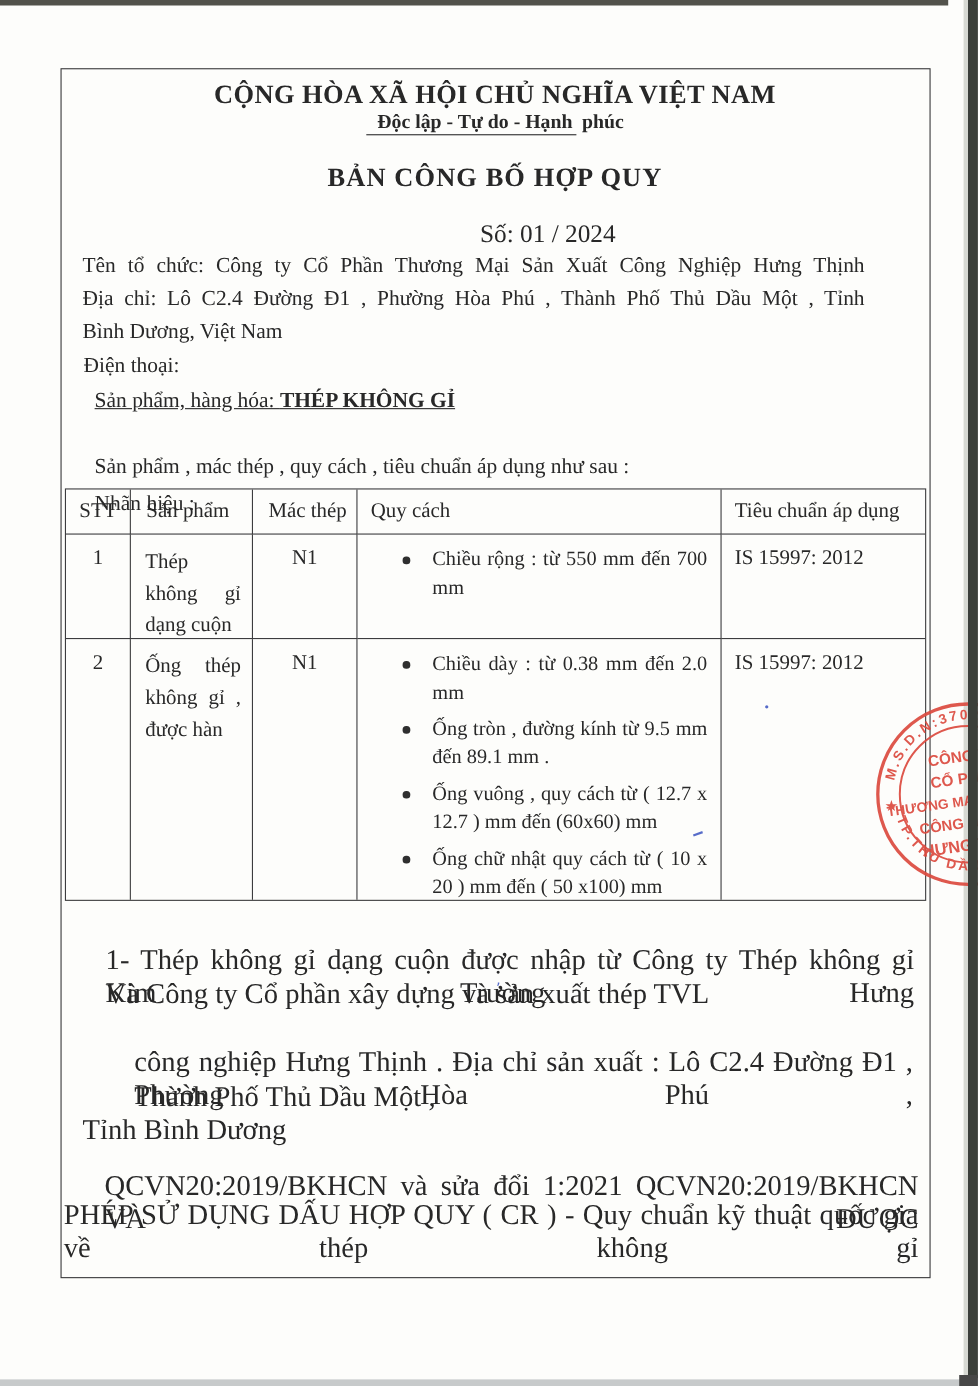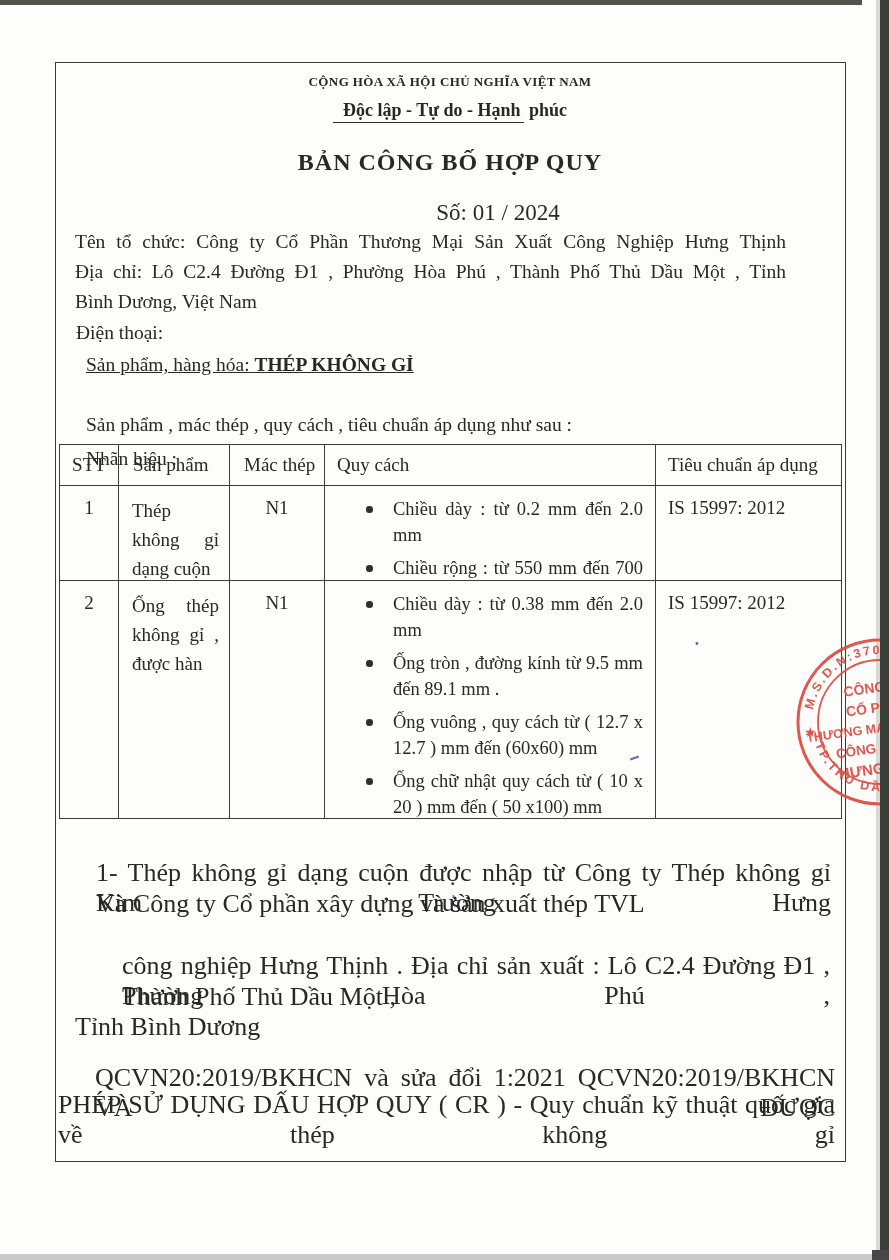--- a/index.html
+++ b/index.html
@@ -20,21 +20,21 @@
 
   .doc-border {
     position:absolute; left:55px; top:62px; width:789px; height:1098px;
     border:1.6px solid #38383a;
   }
 
   .abs { position:absolute; }
   .ctr { text-align:center; }
   .b   { font-weight:bold; }
 
-  .nat-title { left:55px; top:74px; width:790px; font-size:13px; font-weight:bold; letter-spacing:.4px; }
+  .nat-title { left:55px; top:74px; width:790px; font-size:24px; font-weight:bold; letter-spacing:.4px; }
   .motto     { left:55px; top:100px; width:790px; font-size:18px; font-weight:bold; }
   .motto .ul { border-bottom:1.7px solid #2c2c2c; padding:0 4px 2px 10px; }
   .doc-title { left:55px; top:149px; width:790px; font-size:24px; font-weight:bold; letter-spacing:1px; }
   .doc-num   { left:55px; top:200px; width:790px; font-size:23px;margin-left:48px; }
 
   .bodyline { font-size:19.5px; line-height:30px; white-space:nowrap; }
   .jline    { white-space:normal; text-align:justify; text-align-last:justify; }
 
   
   .doc-table {
@@ -108,21 +108,20 @@
     <div class="cell th c1">Sản phẩm</div>
     <div class="cell th c2">Mác thép</div>
     <div class="cell th c3">Quy cách</div>
     <div class="cell th c4 last-col">Tiêu chuẩn áp dụng</div>
 
     <div class="cell td-stt">1</div>
     <div class="cell td-sp">Thép không gỉ dạng cuộn</div>
     <div class="cell td-mac">N1</div>
     <div class="cell td-qc">
       <ul class="qc-list">
-        <li>Chiều dày : từ 0.2 mm đến 2.0 mm</li>
         <li>Chiều rộng : từ 550 mm đến 700 mm</li>
       </ul>
     </div>
     <div class="cell td-is last-col">IS 15997: 2012</div>
 
     <div class="cell td-stt last-row">2</div>
     <div class="cell td-sp last-row">Ống thép không gỉ , được hàn</div>
     <div class="cell td-mac last-row">N1</div>
     <div class="cell td-qc last-row">
       <ul class="qc-list">

